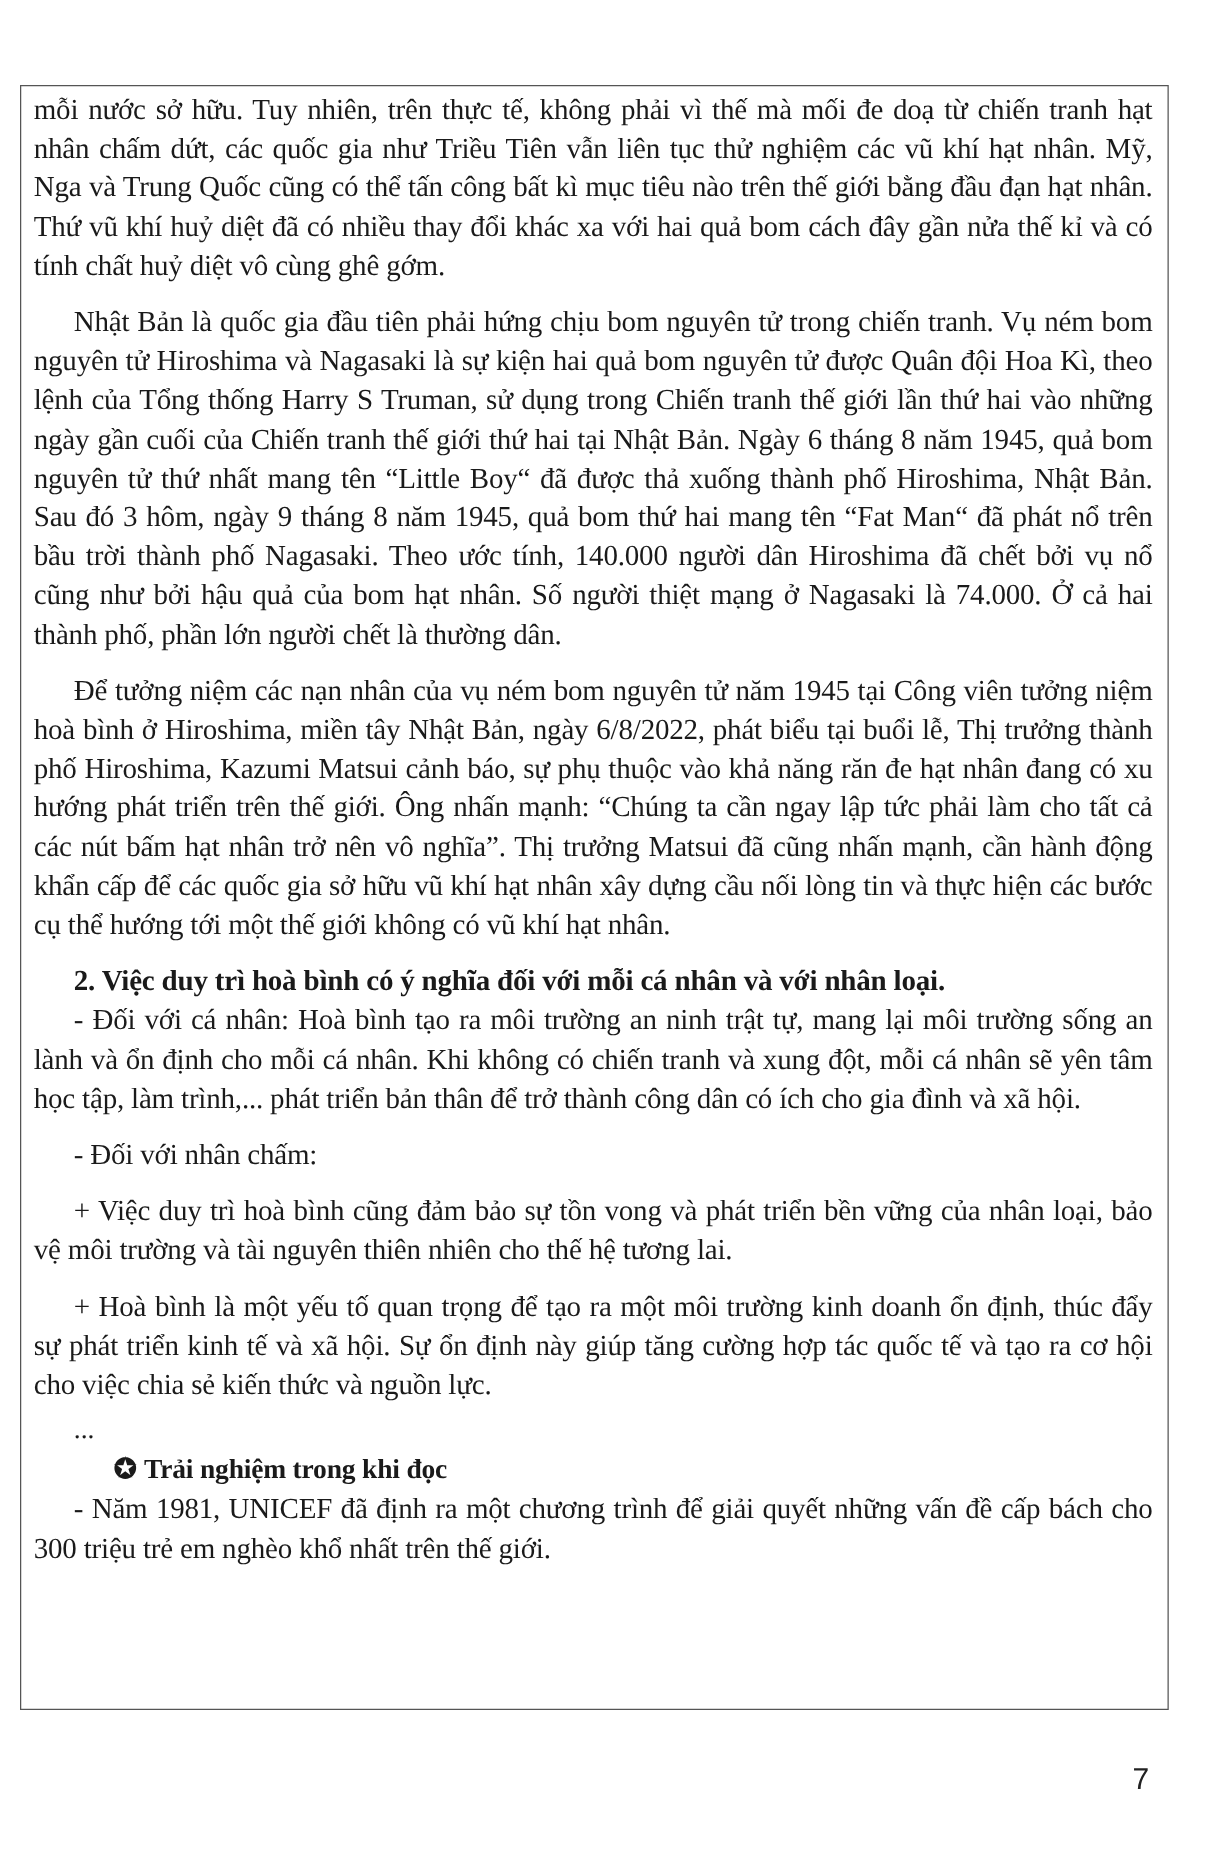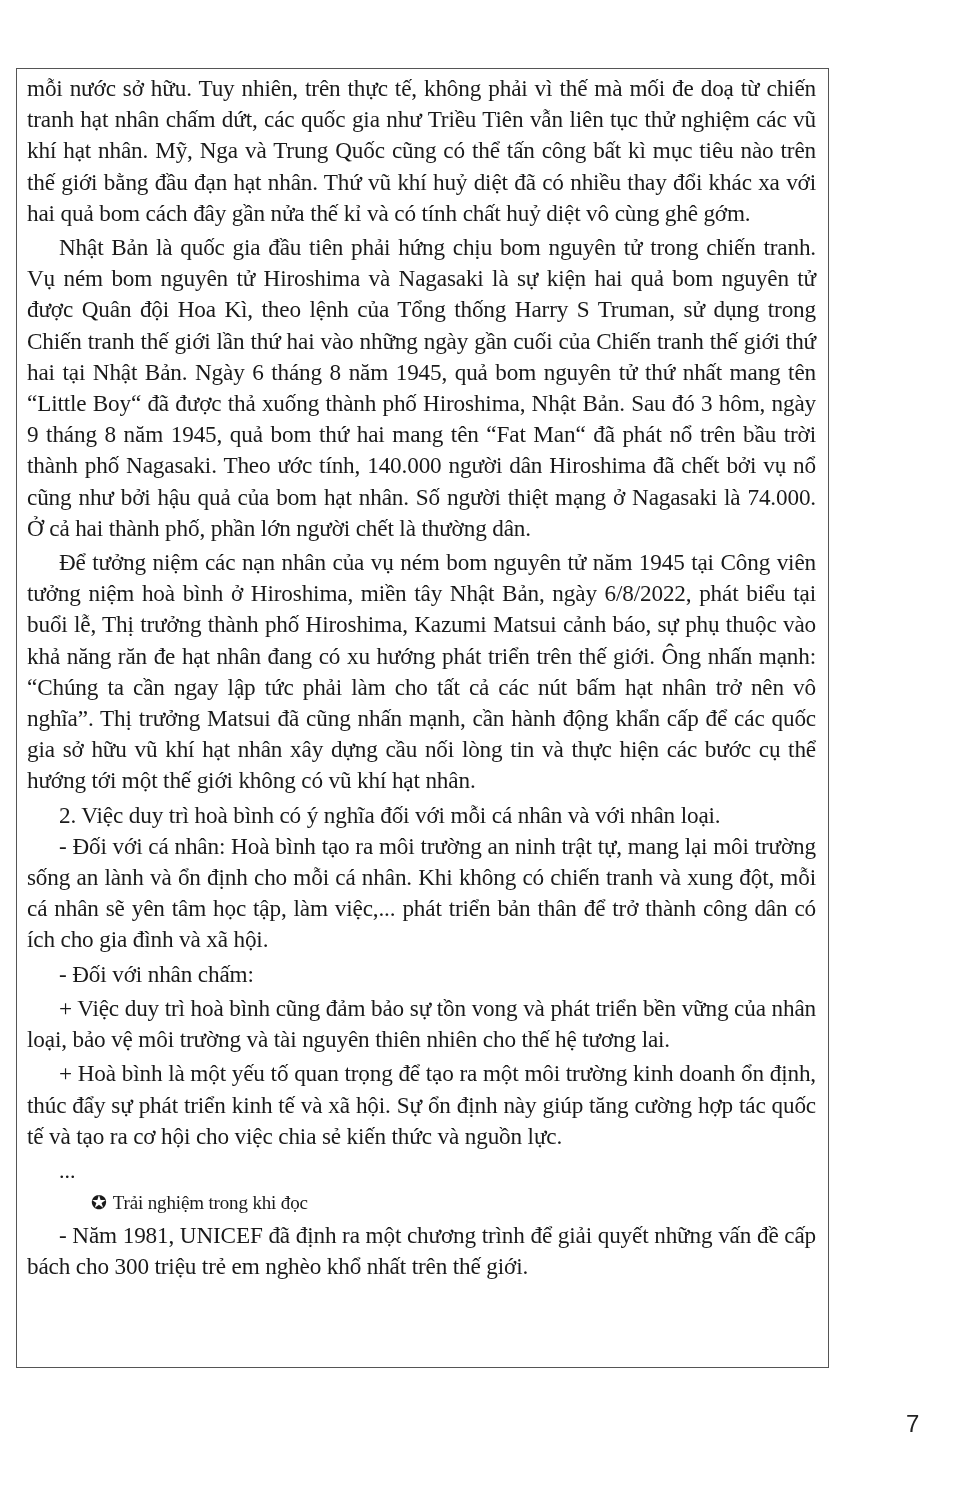--- a/index.html
+++ b/index.html
@@ -1,48 +1,48 @@
 <!DOCTYPE html>
 <html><head>
 <meta charset="utf-8">
 <style>
   html, body { margin: 0; padding: 0; }
   body {
     width: 980px; height: 1500px; background: #ffffff; position: relative;
     font-family: "Liberation Serif", serif; color: #1a1a1a; overflow: hidden;
   }
   .box {
-    position: absolute; left: 16px; top: 68px; width: 813px; height: 1300px;
+    position: absolute; left: 16px; top: 68px; width: 919px; height: 1300px;
     border: 1.5px solid #555; box-sizing: border-box;
     padding: 4px 12px 0 10px;
   }
   .p {
     font-size: 23.2px; line-height: 31.2px; text-align: justify; margin: 0;
     letter-spacing: -0.15px;
   }
   .indent { text-indent: 32px; }
-  .gap { margin-top: 3px; }
-  .bold { font-weight: normal; }
-  .heading { font-size: 19px; line-height: 34px; }
+  .gap { margin-top: 14px; }
+  .bold { font-weight: bold; }
+  .heading { font-size: 22px; line-height: 34px; }
   .ellipsis { padding-left: 32px; line-height: 30px; font-size: 22px; margin: 4px 0 0; }
   .icon { display: inline-block; margin-right: 6px; }
   .page-num {
     position: absolute; left: 906px; top: 1410px; font-size: 24px;
     font-family: "Liberation Sans", sans-serif; color: #222;
   }
 </style>
 </head>
 <body>
 
 <div class="box">
   <p class="p">mỗi nước sở hữu. Tuy nhiên, trên thực tế, không phải vì thế mà mối đe doạ từ chiến tranh hạt nhân chấm dứt, các quốc gia như Triều Tiên vẫn liên tục thử nghiệm các vũ khí hạt nhân. Mỹ, Nga và Trung Quốc cũng có thể tấn công bất kì mục tiêu nào trên thế giới bằng đầu đạn hạt nhân. Thứ vũ khí huỷ diệt đã có nhiều thay đổi khác xa với hai quả bom cách đây gần nửa thế kỉ và có tính chất huỷ diệt vô cùng ghê gớm.</p>
   <p class="p indent gap">Nhật Bản là quốc gia đầu tiên phải hứng chịu bom nguyên tử trong chiến tranh. Vụ ném bom nguyên tử Hiroshima và Nagasaki là sự kiện hai quả bom nguyên tử được Quân đội Hoa Kì, theo lệnh của Tổng thống Harry S Truman, sử dụng trong Chiến tranh thế giới lần thứ hai vào những ngày gần cuối của Chiến tranh thế giới thứ hai tại Nhật Bản. Ngày 6 tháng 8 năm 1945, quả bom nguyên tử thứ nhất mang tên “Little Boy“ đã được thả xuống thành phố Hiroshima, Nhật Bản. Sau đó 3 hôm, ngày 9 tháng 8 năm 1945, quả bom thứ hai mang tên “Fat Man“ đã phát nổ trên bầu trời thành phố Nagasaki. Theo ước tính, 140.000 người dân Hiroshima đã chết bởi vụ nổ cũng như bởi hậu quả của bom hạt nhân. Số người thiệt mạng ở Nagasaki là 74.000. Ở cả hai thành phố, phần lớn người chết là thường dân.</p>
   <p class="p indent gap">Để tưởng niệm các nạn nhân của vụ ném bom nguyên tử năm 1945 tại Công viên tưởng niệm hoà bình ở Hiroshima, miền tây Nhật Bản, ngày 6/8/2022, phát biểu tại buổi lễ, Thị trưởng thành phố Hiroshima, Kazumi Matsui cảnh báo, sự phụ thuộc vào khả năng răn đe hạt nhân đang có xu hướng phát triển trên thế giới. Ông nhấn mạnh: “Chúng ta cần ngay lập tức phải làm cho tất cả các nút bấm hạt nhân trở nên vô nghĩa”. Thị trưởng Matsui đã cũng nhấn mạnh, cần hành động khẩn cấp để các quốc gia sở hữu vũ khí hạt nhân xây dựng cầu nối lòng tin và thực hiện các bước cụ thể hướng tới một thế giới không có vũ khí hạt nhân.</p>
   <p class="p indent bold gap">2. Việc duy trì hoà bình có ý nghĩa đối với mỗi cá nhân và với nhân loại.</p>
-  <p class="p indent">- Đối với cá nhân: Hoà bình tạo ra môi trường an ninh trật tự, mang lại môi trường sống an lành và ổn định cho mỗi cá nhân. Khi không có chiến tranh và xung đột, mỗi cá nhân sẽ yên tâm học tập, làm việc,... phát triển bản thân để trở thành công dân có ích cho gia đình và xã hội.</p>
+  <p class="p indent">- Đối với cá nhân: Hoà bình tạo ra môi trường an ninh trật tự, mang lại môi trường sống an lành và ổn định cho mỗi cá nhân. Khi không có chiến tranh và xung đột, mỗi cá nhân sẽ yên tâm học tập, làm trình,... phát triển bản thân để trở thành công dân có ích cho gia đình và xã hội.</p>
   <p class="p indent gap">- Đối với nhân chấm:</p>
   <p class="p indent gap">+ Việc duy trì hoà bình cũng đảm bảo sự tồn vong và phát triển bền vững của nhân loại, bảo vệ môi trường và tài nguyên thiên nhiên cho thế hệ tương lai.</p>
   <p class="p indent gap">+ Hoà bình là một yếu tố quan trọng để tạo ra một môi trường kinh doanh ổn định, thúc đẩy sự phát triển kinh tế và xã hội. Sự ổn định này giúp tăng cường hợp tác quốc tế và tạo ra cơ hội cho việc chia sẻ kiến thức và nguồn lực.</p>
   <p class="ellipsis">...</p>
   <p class="p indent bold heading">
     <span class="icon">✪</span><span>Trải nghiệm trong khi đọc</span>
   </p>
   <p class="p indent">- Năm 1981, UNICEF đã định ra một chương trình để giải quyết những vấn đề cấp bách cho 300 triệu trẻ em nghèo khổ nhất trên thế giới.</p>
 </div>
 

